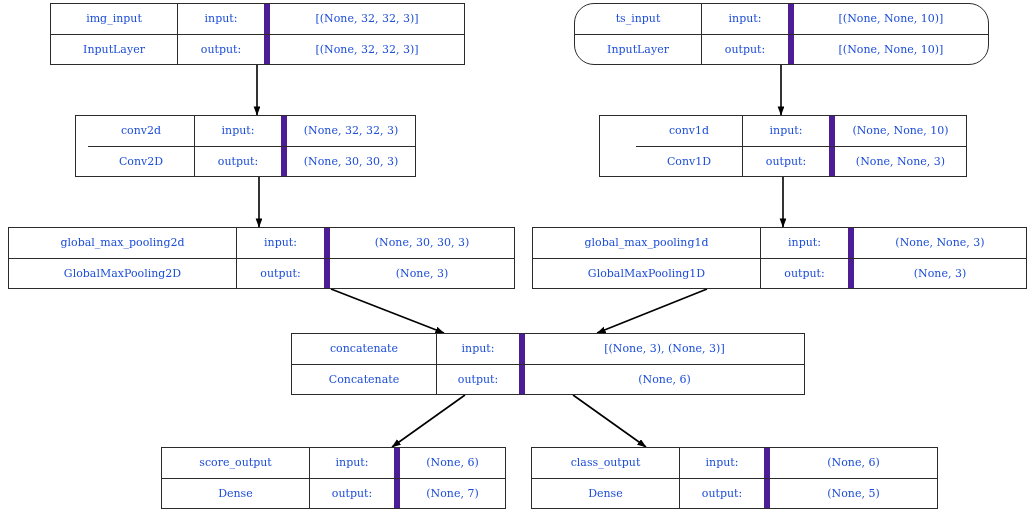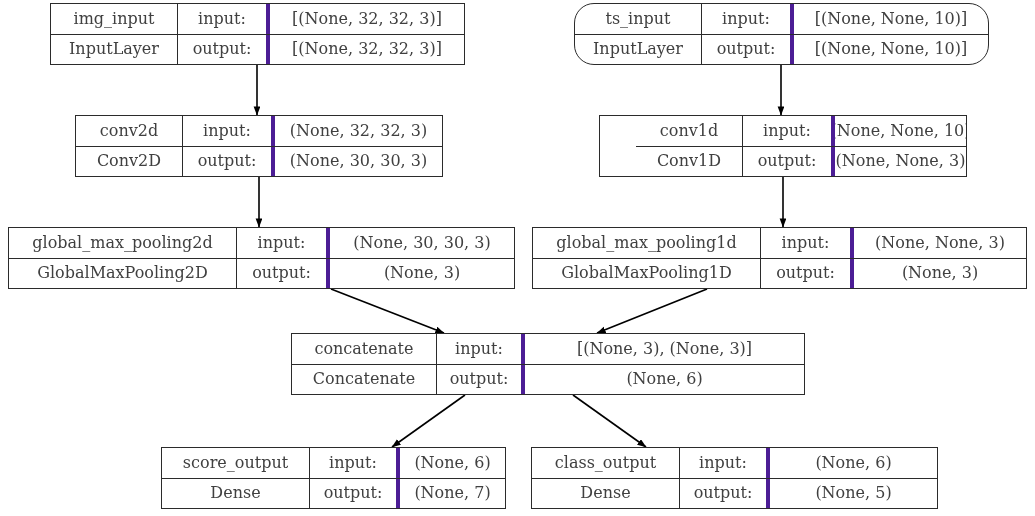--- a/index.html
+++ b/index.html
@@ -39,31 +39,31 @@
   }
   .node-row.top {
     border-bottom: 1px solid #2b2b2b;
   }
   .cell {
     display: flex;
     align-items: center;
     justify-content: center;
     box-sizing: border-box;
     white-space: nowrap;
-    color: #404040;
-    font-size: 16px;
+    color: #1d4ed8;
+    font-size: 11px;
     line-height: 1;
     padding: 0 8px;
     overflow: hidden;
   }
   .cell.c-name {
     border-right: 1px solid #2b2b2b;
   }
   .cell.c-label {
-    border-right: 4px solid #4c1d95;
+    border-right: 6px solid #4c1d95;
   }
   .cell.c-shape {
     flex: 1 1 auto;
   }
 </style>
 </head>
 <body>
 
 <div id="canvas">
   <svg id="edges" viewBox="0 0 1035 516" width="1035" height="516" xmlns="http://www.w3.org/2000/svg">
@@ -101,21 +101,21 @@
       <div class="cell c-name" style="flex: 0 0 127px;">ts_input</div>
       <div class="cell c-label" style="flex: 0 0 92px;">input:</div>
       <div class="cell c-shape">[(None, None, 10)]</div>
     </div>
     <div class="node-row">
       <div class="cell c-name" style="flex: 0 0 127px;">InputLayer</div>
       <div class="cell c-label" style="flex: 0 0 92px;">output:</div>
       <div class="cell c-shape">[(None, None, 10)]</div>
     </div>
   </div>
-      <div class="node" style="left: 75px; top: 115px; width: 368px; height: 62px;">
+      <div class="node" style="left: 75px; top: 115px; width: 341px; height: 62px; padding-left: 12px;">
     <div class="node-row top">
       <div class="cell c-name" style="flex: 0 0 107px;">conv2d</div>
       <div class="cell c-label" style="flex: 0 0 92px;">input:</div>
       <div class="cell c-shape">(None, 32, 32, 3)</div>
     </div>
     <div class="node-row">
       <div class="cell c-name" style="flex: 0 0 107px;">Conv2D</div>
       <div class="cell c-label" style="flex: 0 0 92px;">output:</div>
       <div class="cell c-shape">(None, 30, 30, 3)</div>
     </div>

